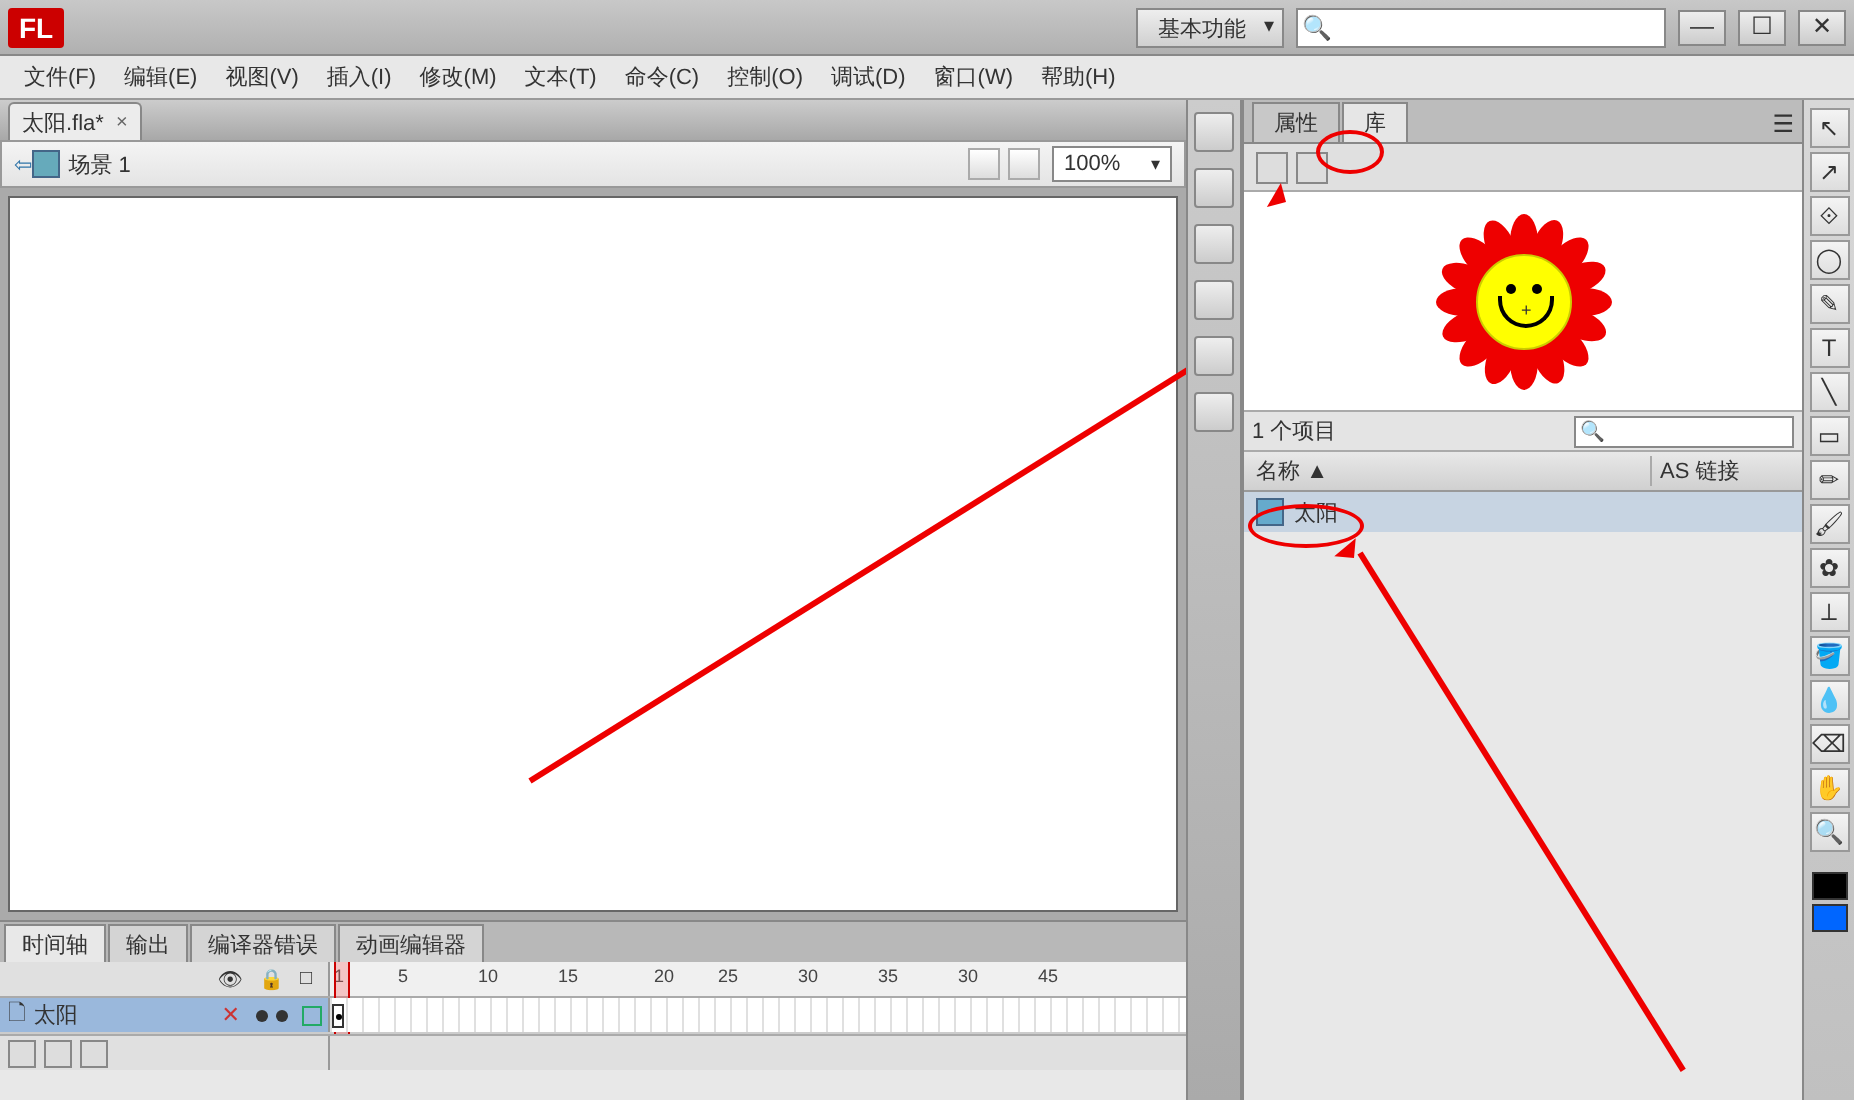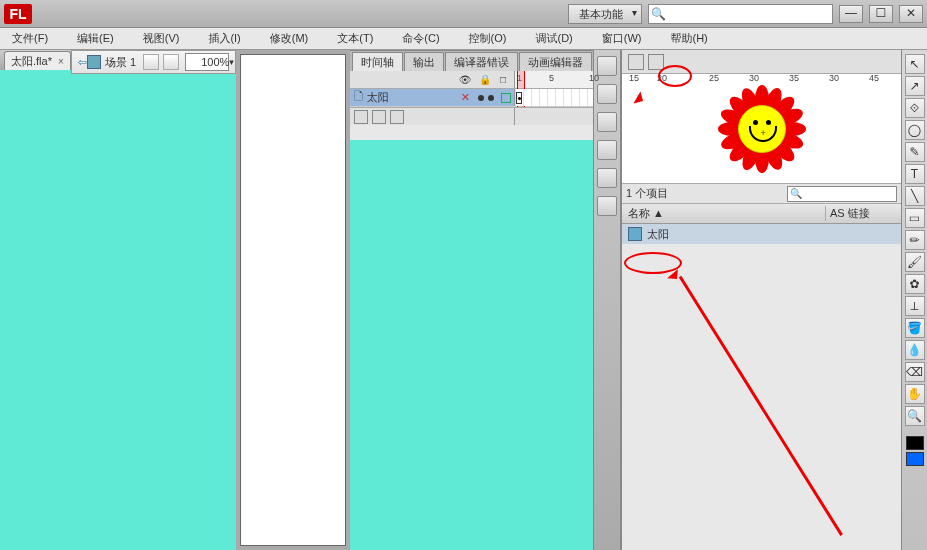--- a/index.html
+++ b/index.html
@@ -6,33 +6,33 @@
 body{width:927px;height:550px;background:#b8b8b8;overflow:hidden;position:relative}
 .titlebar{height:28px;background:linear-gradient(#c8c8c8,#b0b0b0);display:flex;align-items:center;border-bottom:1px solid #888}
 .fl-logo{width:28px;height:20px;margin-left:4px;background:#c00;color:#fff;font-weight:bold;font-size:14px;text-align:center;line-height:20px;border-radius:2px}
 .title-spacer{flex:1}
 .workspace-sel{background:linear-gradient(#eee,#d0d0d0);border:1px solid #888;padding:2px 18px 2px 10px;height:20px;position:relative;margin-right:6px}
 .workspace-sel::after{content:"▾";position:absolute;right:4px;top:2px;font-size:10px}
 .search-box{width:185px;height:20px;background:#fff;border:1px solid #888;display:flex;align-items:center;padding:0 2px;margin-right:6px}
 .search-box span.ic{font-size:12px;color:#888;margin-right:3px}
 .winbtns{display:flex;gap:6px;margin-right:4px}
 .winbtn{width:24px;height:18px;background:linear-gradient(#eee,#ccc);border:1px solid #888;text-align:center;line-height:14px;font-size:12px;cursor:pointer}
-.menubar{height:22px;background:#e8e8e8;display:flex;align-items:center;padding-left:6px;border-bottom:1px solid #999;gap:17px}
+.menubar{height:22px;background:#e8e8e8;display:flex;align-items:center;padding-left:6px;border-bottom:1px solid #999;gap:2px}
 .menubar span{padding:2px 6px}
 .content{display:flex;height:500px}
-.left{flex:1;display:flex;flex-direction:row;background:#5eead4}
+.left{flex:1;display:flex;flex-direction:column;background:#1d4ed8}
 .tabbar{height:20px;background:linear-gradient(#ccc,#a8a8a8);display:flex;align-items:flex-end;padding-left:4px}
 .tab{background:#ececec;border:1px solid #888;border-bottom:none;padding:2px 6px;border-radius:3px 3px 0 0;display:flex;align-items:center;gap:6px;height:19px}
 .tab .x{font-size:10px;color:#666;cursor:pointer}
 .scene-bar{height:24px;background:linear-gradient(#f4f4f4,#e4e4e4);border:1px solid #999;display:flex;align-items:center;padding:0 6px}
 .scene-bar .ico{width:14px;height:14px;background:#6ab;border:1px solid #468;margin-right:4px}
 .scene-bar .lbl{margin-right:3px}
 .scene-bar .sp{flex:1}
 .scene-bar .tool-ico{width:16px;height:16px;border:1px solid #aaa;background:linear-gradient(#fff,#ddd);margin-left:4px}
-.zoom{width:44px;height:18px;background:#fff;border:1px solid #888;margin-left:6px;padding:0 15px;display:flex;align-items:center;justify-content:space-between}
+.zoom{width:60px;height:18px;background:#fff;border:1px solid #888;margin-left:6px;padding:0 5px;display:flex;align-items:center;justify-content:space-between}
 .zoom::after{content:"▾";font-size:9px}
 .stage-wrap{flex:1;background:#aaa;padding:4px;position:relative;overflow:hidden}
 .stage{width:100%;height:100%;background:#fff;border:1px solid #666;position:relative}
 .bottom-panel{height:90px;background:#cfcfcf;border-top:1px solid #888;display:flex;flex-direction:column}
 .bp-tabs{height:20px;display:flex;align-items:flex-end;background:#b8b8b8;padding-left:2px}
 .bp-tab{padding:2px 8px;border:1px solid #888;background:#d4d4d4;border-bottom:none;margin-right:1px;height:19px}
 .bp-tab.active{background:#e8e8e8}
 .timeline{flex:1;background:#e8e8e8;display:flex;flex-direction:column}
 .tl-header{height:18px;display:flex;border-bottom:1px solid #aaa}
 .tl-layers-head{width:165px;background:#e0e0e0;display:flex;align-items:center;justify-content:flex-end;padding-right:8px;gap:8px;border-right:1px solid #999}
@@ -157,21 +157,21 @@
           <div class="tl-layers-head">
             <span>👁</span>
             <span>🔒</span>
             <span>□</span>
           </div>
           <div class="tl-ruler">
             <span class="tl-tick" style="left:2px">1</span>
             <span class="tl-tick" style="left:34px">5</span>
             <span class="tl-tick" style="left:74px">10</span>
             <span class="tl-tick" style="left:114px">15</span>
-            <span class="tl-tick" style="left:142px">20</span>
+            <span class="tl-tick" style="left:162px">20</span>
             <span class="tl-tick" style="left:194px">25</span>
             <span class="tl-tick" style="left:234px">30</span>
             <span class="tl-tick" style="left:274px">35</span>
             <span class="tl-tick" style="left:314px">30</span>
             <span class="tl-tick" style="left:354px">45</span>
             <div class="playhead"></div>
           </div>
         </div>
         <div class="tl-row">
           <div class="tl-layer-name">
@@ -201,20 +201,26 @@
   <div class="midstrip">
     <div class="mi"></div>
     <div class="mi"></div>
     <div class="mi"></div>
     <div class="mi"></div>
     <div class="mi"></div>
     <div class="mi"></div>
   </div>
 
   <div class="right">
+    <div class="r-tabs">
+      <div class="r-tab">属性</div>
+      <div class="r-tab active">库</div>
+      <div class="sp"></div>
+      <div class="menu">☰</div>
+    </div>
     <div class="doc-sel">
       <div class="sm-ico"></div>
       <div class="sm-ico"></div>
     </div>
     <div class="preview">
       <div class="sunflower">
         <div class="petal" style="transform:rotate(0deg)"></div>
         <div class="petal" style="transform:rotate(22deg)"></div>
         <div class="petal" style="transform:rotate(45deg)"></div>
         <div class="petal" style="transform:rotate(67deg)"></div>

